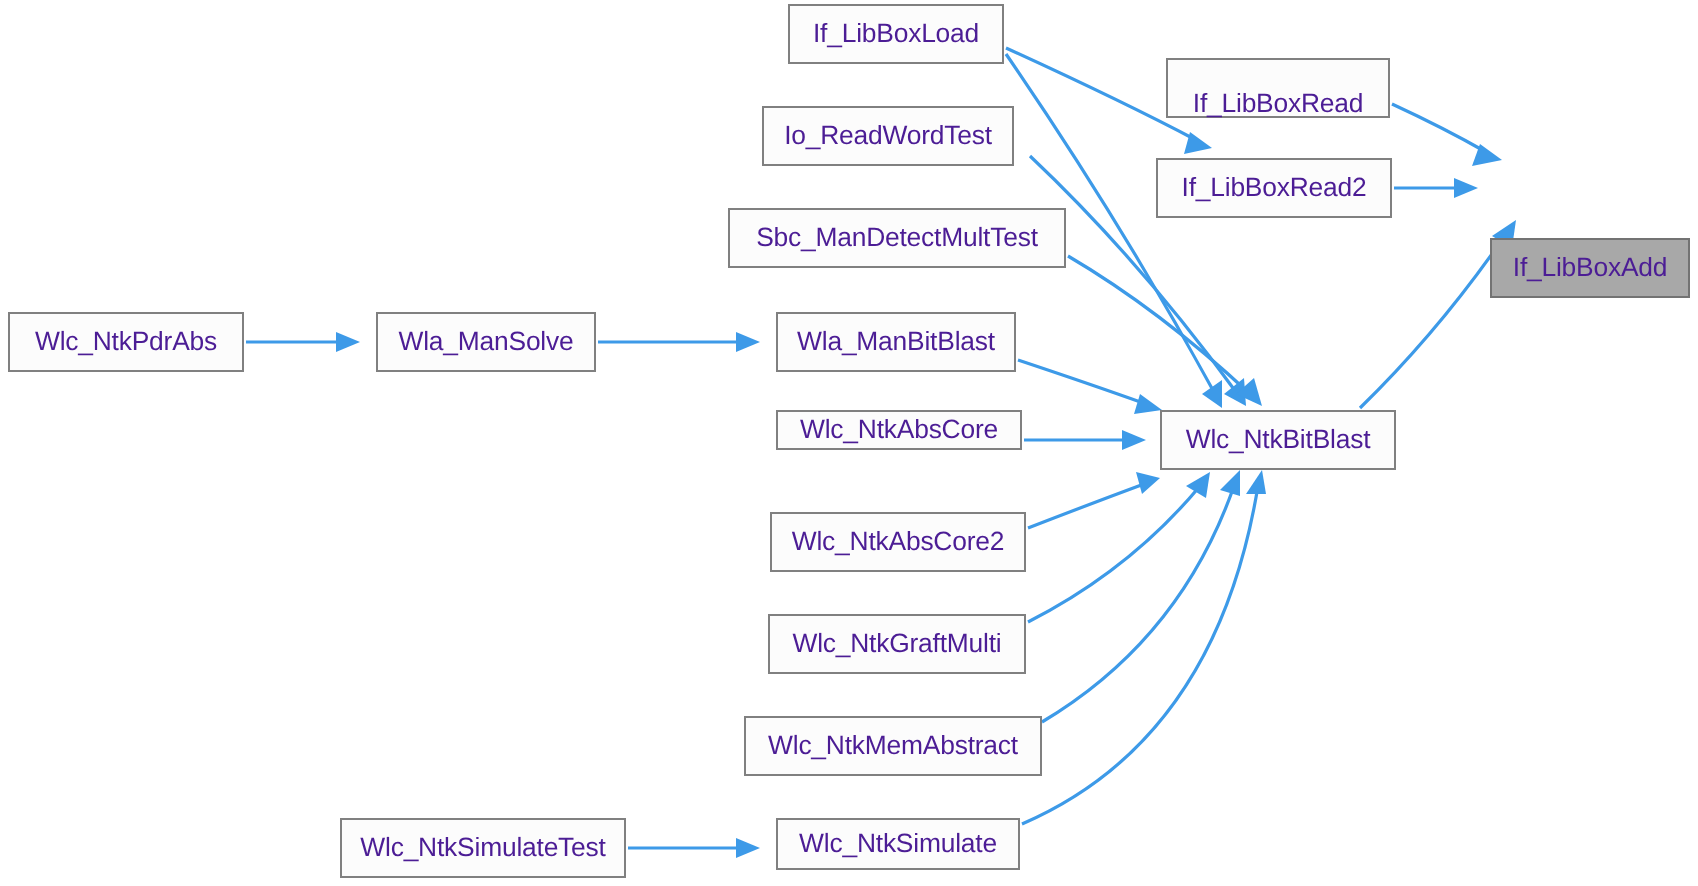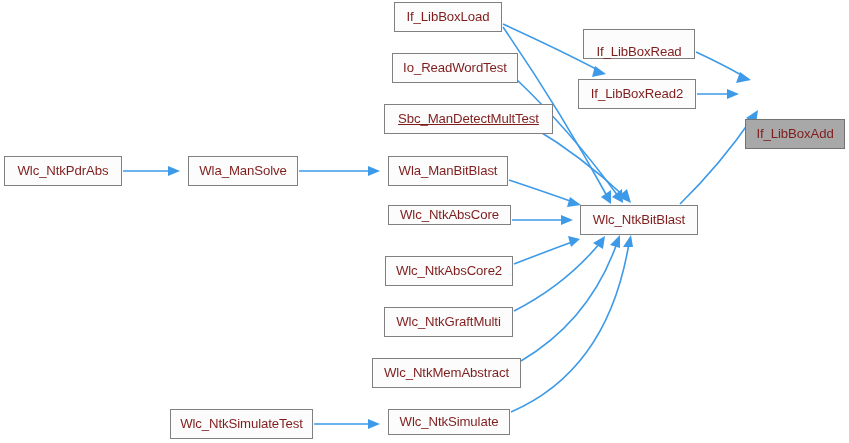--- a/index.html
+++ b/index.html
@@ -22,21 +22,21 @@
     top: 0;
     width: 849px;
     height: 443px;
     pointer-events: none;
   }
   .node {
     position: absolute;
     box-sizing: border-box;
     border: 1px solid #808080;
     background: #fcfcfc;
-    color: #7f1d1d;
+    color: #4c1d95;
     font-size: 13.2px;
     line-height: 1;
     display: flex;
     align-items: center;
     justify-content: center;
     white-space: nowrap;
     z-index: 5;
     letter-spacing: -0.1px;
   }
   .node.highlight {
@@ -126,24 +126,24 @@
   <div id="node-layer">
       <div class="node" style="left: 4px; top: 156px; width: 118px; height: 30px;">
         <span>Wlc_NtkPdrAbs</span>
       </div>
       <div class="node" style="left: 188px; top: 156px; width: 110px; height: 30px;">
         <span>Wla_ManSolve</span>
       </div>
       <div class="node" style="left: 394px; top: 2px; width: 108px; height: 30px;">
         <span>If_LibBoxLoad</span>
       </div>
-      <div class="node" style="left: 392px; top: 53px; width: 126px; height: 30px;">
+      <div class="node" style="left: 381px; top: 53px; width: 126px; height: 30px;">
         <span>Io_ReadWordTest</span>
       </div>
-      <div class="node" style="left: 384px; top: 104px; width: 169px; height: 30px; text-decoration: underline;">
+      <div class="node" style="left: 364px; top: 104px; width: 169px; height: 30px;">
         <span>Sbc_ManDetectMultTest</span>
       </div>
       <div class="node" style="left: 388px; top: 156px; width: 120px; height: 30px;">
         <span>Wla_ManBitBlast</span>
       </div>
       <div class="node" style="left: 388px; top: 205px; width: 123px; height: 20px;">
         <span>Wlc_NtkAbsCore</span>
       </div>
       <div class="node" style="left: 385px; top: 256px; width: 128px; height: 30px;">
         <span>Wlc_NtkAbsCore2</span>

